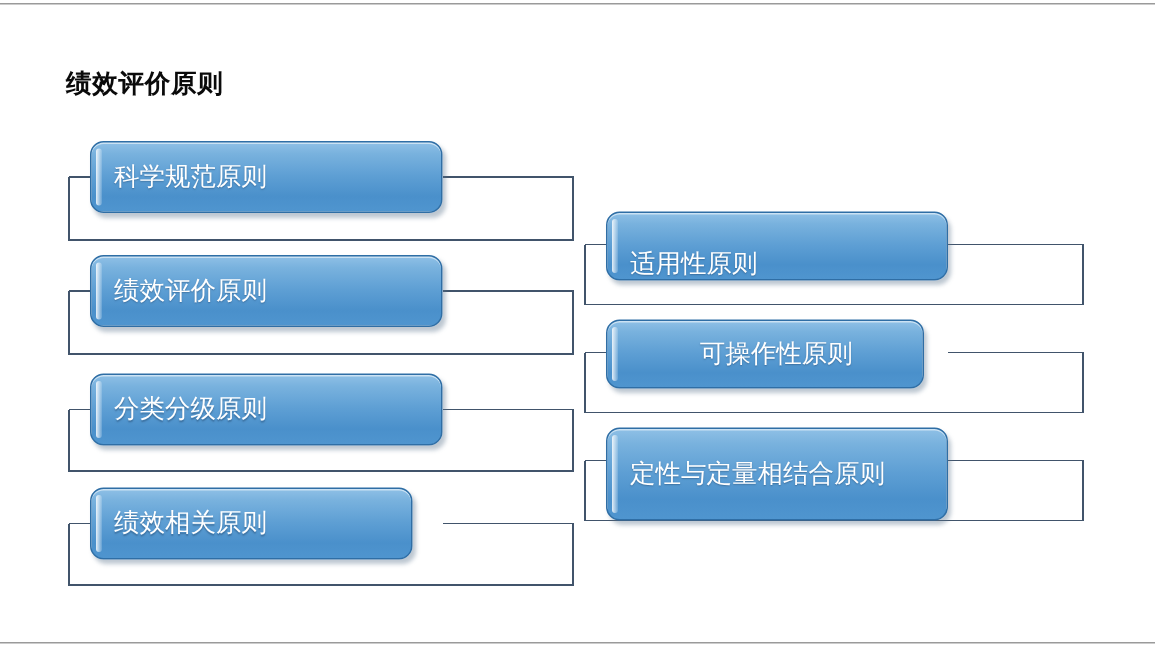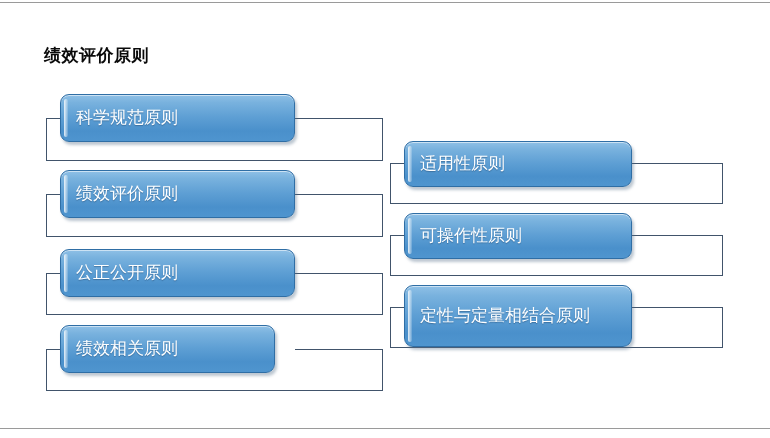--- a/index.html
+++ b/index.html
@@ -113,29 +113,29 @@
     </svg>
 
   <div id="nodes-layer">
       <div class="node" style="left: 60px; top: 94px; width: 235px; height: 48px;">
         <span class="node-label">科学规范原则</span>
       </div>
       <div class="node" style="left: 60px; top: 170px; width: 235px; height: 48px;">
         <span class="node-label">绩效评价原则</span>
       </div>
       <div class="node" style="left: 60px; top: 249px; width: 235px; height: 48px;">
-        <span class="node-label">公正公开原则</span>
+        <span class="node-label">分类分级原则</span>
       </div>
       <div class="node" style="left: 60px; top: 325px; width: 215px; height: 48px; align-items: center;">
         <span class="node-label">绩效相关原则</span>
       </div>
-      <div class="node" style="left: 404px; top: 141px; width: 228px; height: 46px;">
+      <div class="node" style="left: 404px; top: 141px; width: 228px; height: 46px; align-items: flex-end;">
         <span class="node-label">适用性原则</span>
       </div>
-      <div class="node" style="left: 404px; top: 213px; width: 228px; height: 46px;">
+      <div class="node" style="left: 404px; top: 213px; width: 212px; height: 46px; justify-content: center;">
         <span class="node-label">可操作性原则</span>
       </div>
       <div class="node" style="left: 404px; top: 285px; width: 228px; height: 62px;">
         <span class="node-label">定性与定量相结合原则</span>
       </div>
     </div>
 
 </div>
 
 </body></html>

